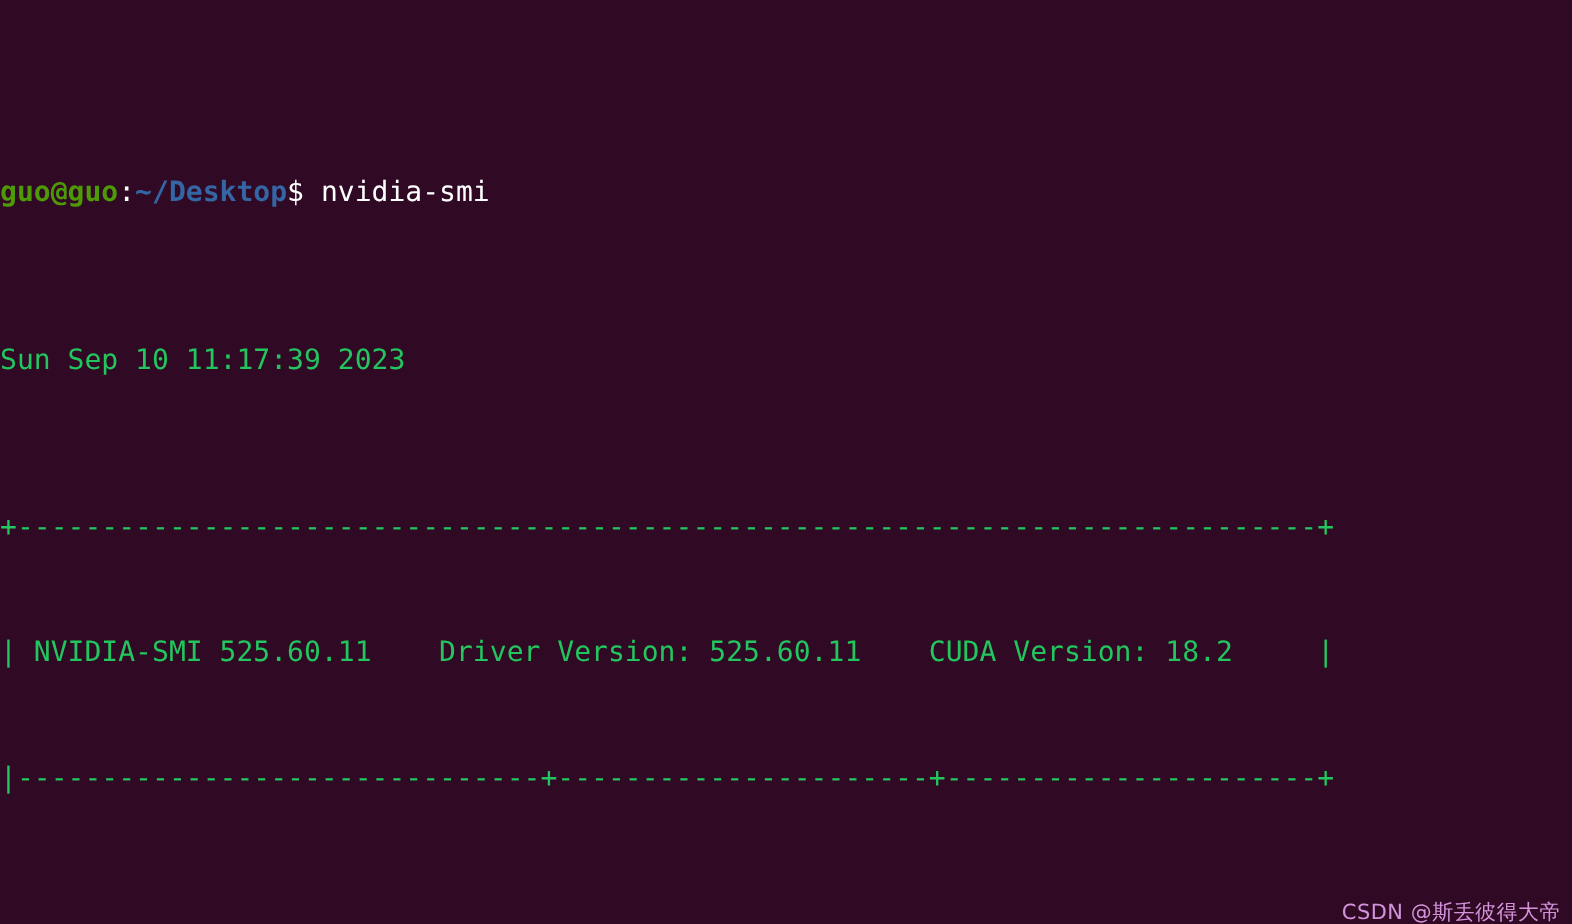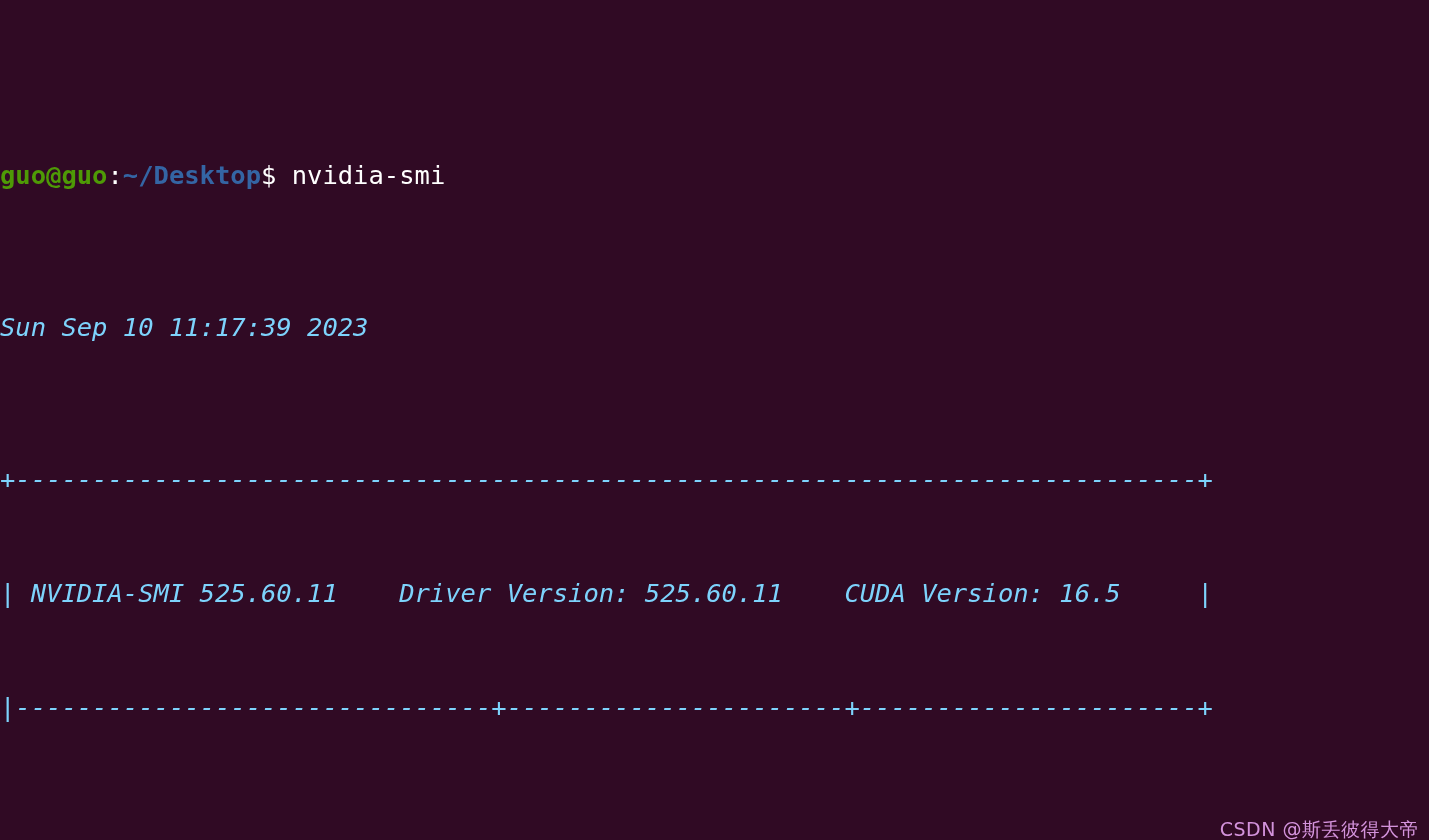--- a/index.html
+++ b/index.html
@@ -31,21 +31,21 @@
   .line {
     height: 38px;
     white-space: pre;
     display: block;
   }
   .user   { color: #4e9a06; font-weight: bold; }
   .punct  { color: #ffffff; }
   .path   { color: #3465a4; font-weight: bold; }
   .prompt { color: #ffffff; }
   .cmd    { color: #ffffff; }
-  .out    { color: #7dd3fc; font-style: italic; }
+  .out    { color: #22c55e; }
 
   
   #bottom-prompt {
     position: absolute;
     left: 0px;
     top: 824px;
     white-space: pre;
     overflow: hidden;
     height: 16px;
   }
@@ -76,21 +76,21 @@
 
 <div id="terminal">
 
   <div id="screen">
 
     <div class="line"><span class="user">guo@guo</span><span class="punct">:</span><span class="path">~/Desktop</span><span class="prompt">$</span><span class="cmd"> nvidia-smi</span></div>
 
     <div class="line out">Sun Sep 10 11:17:39 2023</div>
 
     <div class="line out">+-----------------------------------------------------------------------------+</div>
-    <div class="line out">| NVIDIA-SMI 525.60.11    Driver Version: 525.60.11    CUDA Version: 16.5     |</div>
+    <div class="line out">| NVIDIA-SMI 525.60.11    Driver Version: 525.60.11    CUDA Version: 18.2     |</div>
     <div class="line out">|-------------------------------+----------------------+----------------------+</div>
     
     
     
     
     
     
     
 
     

